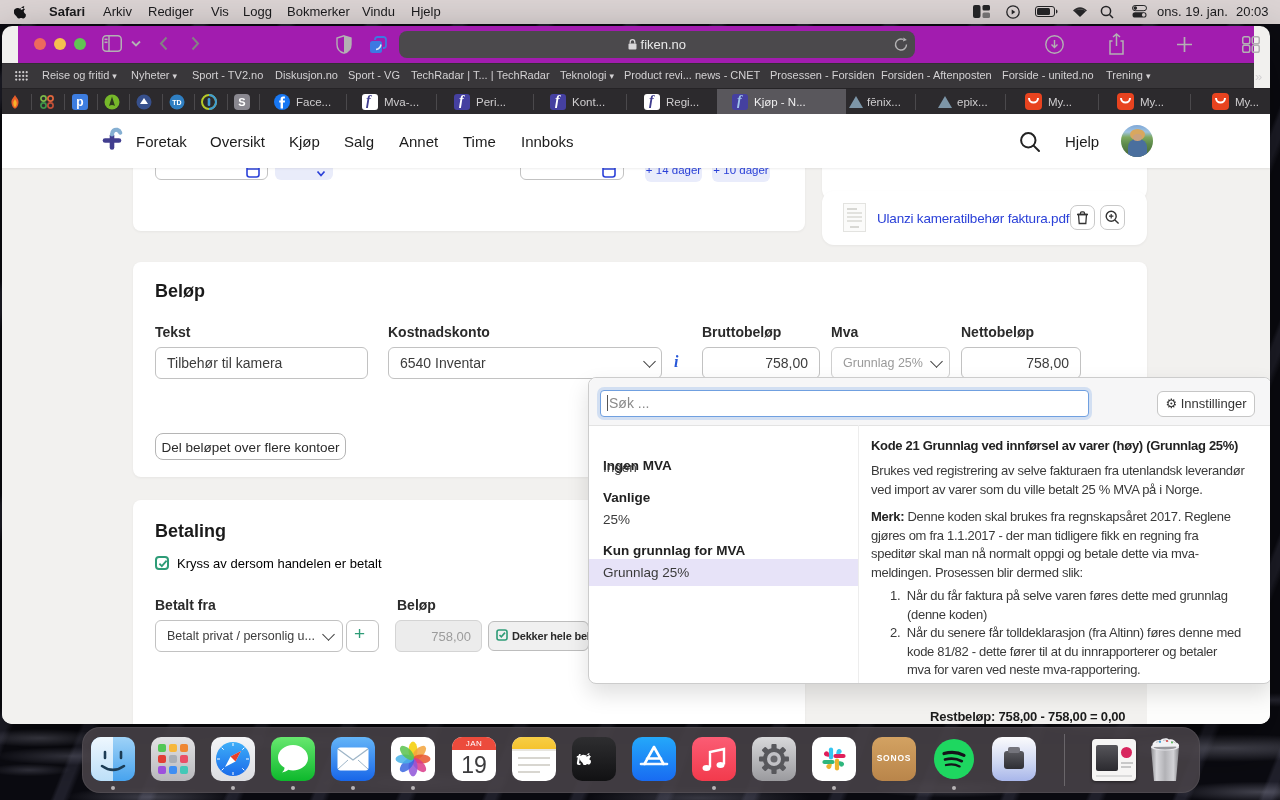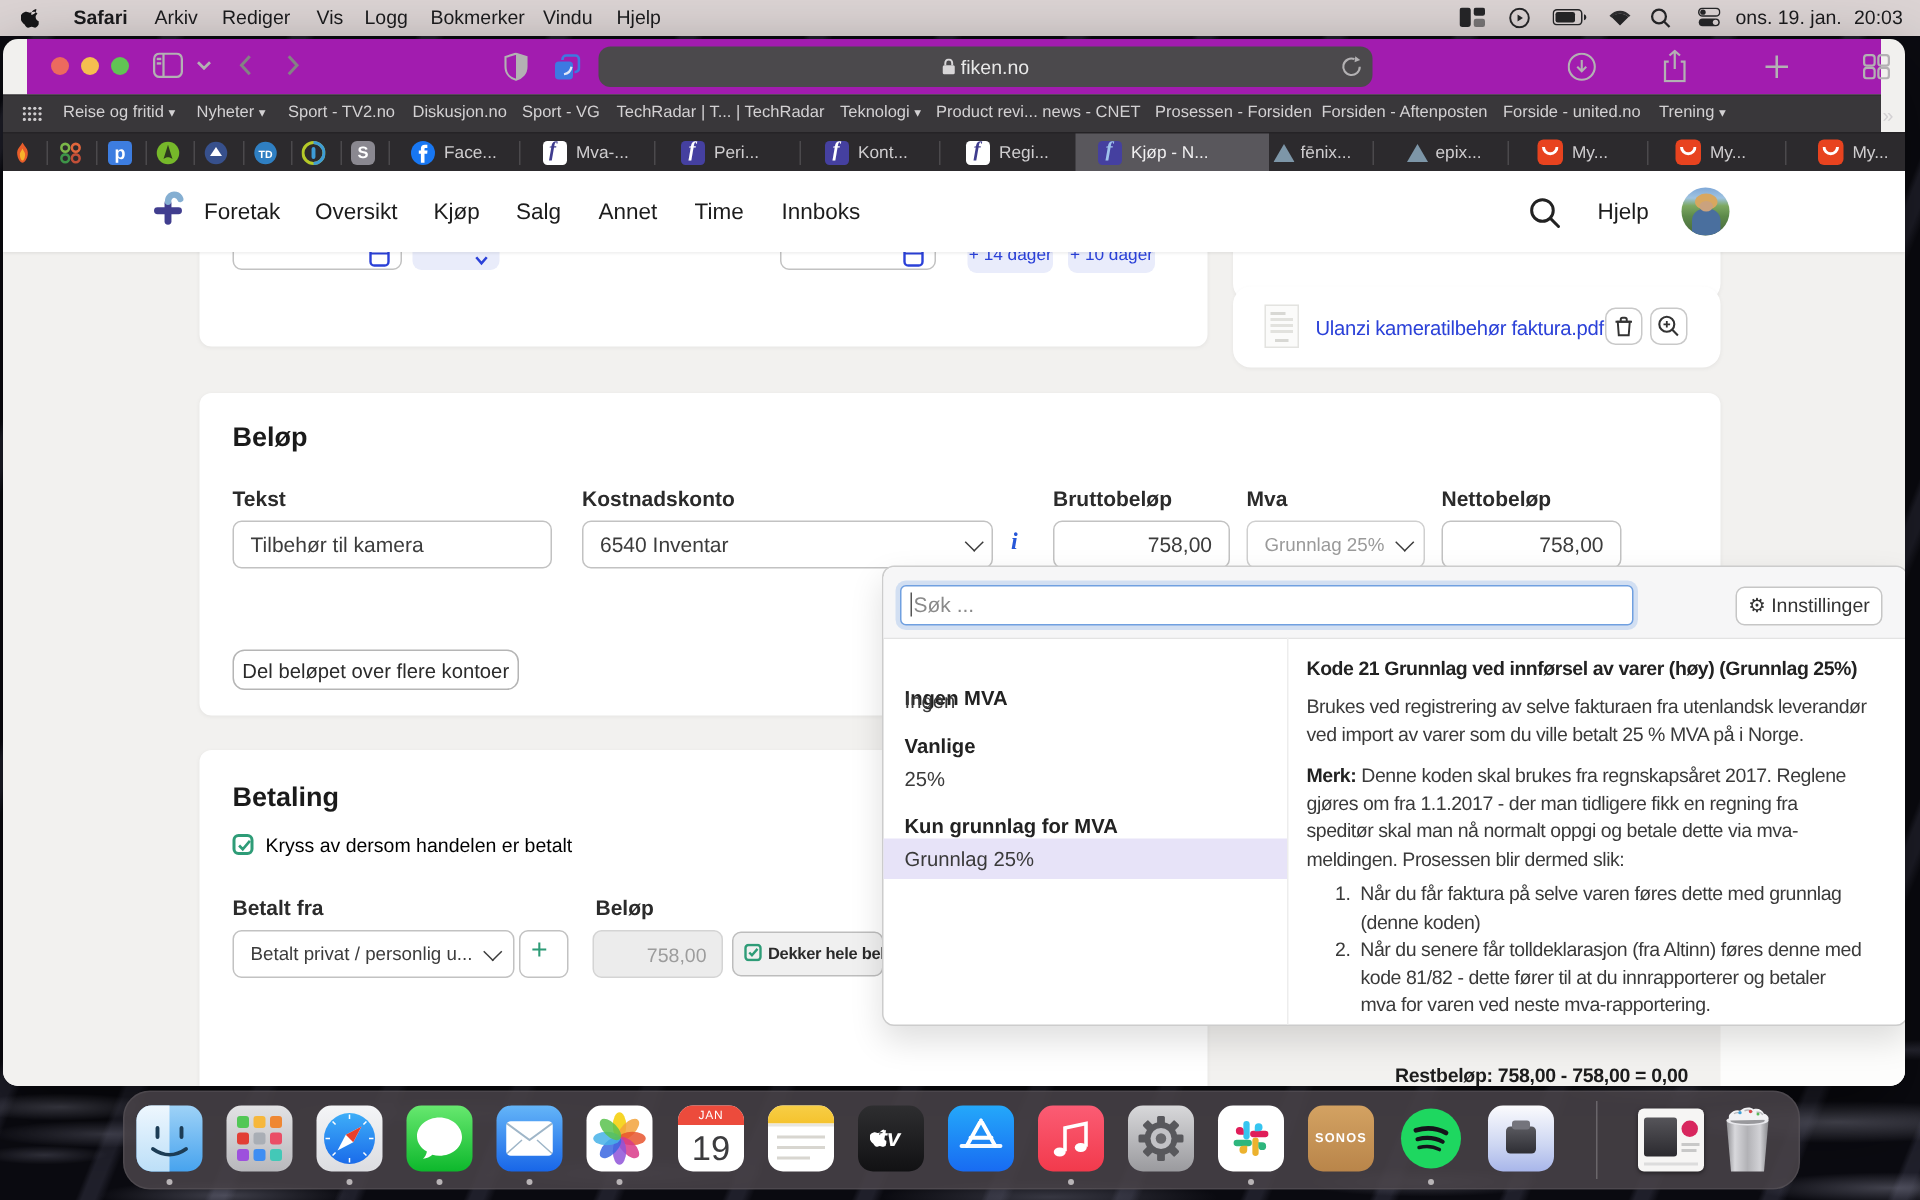--- a/index.html
+++ b/index.html
@@ -508,21 +508,21 @@
   <div class="abs" style="left:0;top:12px;width:44px;height:2px;background:#e8e6e0;"></div>
   <div class="abs" style="left:6px;top:20px;width:32px;height:1.5px;background:#d8d6d0;"></div>
   <div class="abs" style="left:6px;top:27px;width:32px;height:1.5px;background:#d8d6d0;"></div>
   <div class="abs" style="left:6px;top:34px;width:22px;height:1.5px;background:#d8d6d0;"></div>
 </div>
 
 <div class="dicon" style="left:572px;background:linear-gradient(180deg,#2e2e30 0%,#111113 100%);color:#fff;">
   <svg class="abs" style="left:8px;top:15px" width="12" height="14" viewBox="0 0 13 15">
       <path fill="#fff" d="M9.3 3.7c.6-.7 1-1.7.9-2.7-.9.1-1.9.6-2.5 1.3-.6.6-1 1.6-.9 2.6 1 0 1.9-.5 2.5-1.2zM11.8 11.2c-.5 1-1.4 2.3-2.4 2.3-.9 0-1.2-.6-2.3-.6s-1.4.6-2.3.6c-1 0-1.8-1.1-2.4-2.2C-.8 9-1 5.5 1 3.9c.7-.6 1.7-1 2.6-1 .9 0 1.6.6 2.3.6.6 0 1.5-.7 2.6-.6.5 0 1.7.2 2.5 1.3-1.9 1.2-1.6 3.9.8 5z"></path>
     </svg>
-  <div class="abs" style="left:14px;top:14px;font-size:16px;font-weight:bold;font-style:italic;">tv</div>
+  <div class="abs" style="left:4px;top:14px;font-size:16px;font-weight:bold;font-style:italic;">tv</div>
 </div>
 
 <div class="dicon" style="left:632px;background:linear-gradient(180deg,#24a8fa 0%,#186bf2 100%);">
   <svg class="abs" style="left:7px;top:8px" width="30" height="28" viewBox="0 0 30 28">
       <g stroke="#fff" stroke-width="2.6" stroke-linecap="round" fill="none">
         <path d="M15 2 5.5 19M15 2l9.5 17M8 13.5h14"></path>
         <path d="M2 19h26" opacity=".95"></path>
       </g>
     </svg>
 </div>

